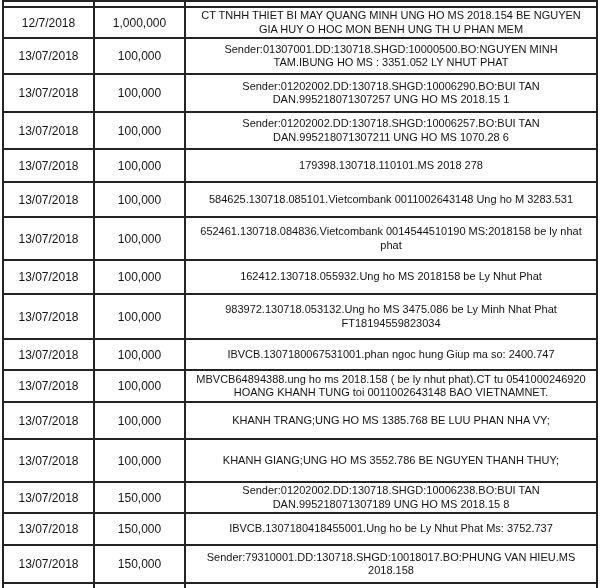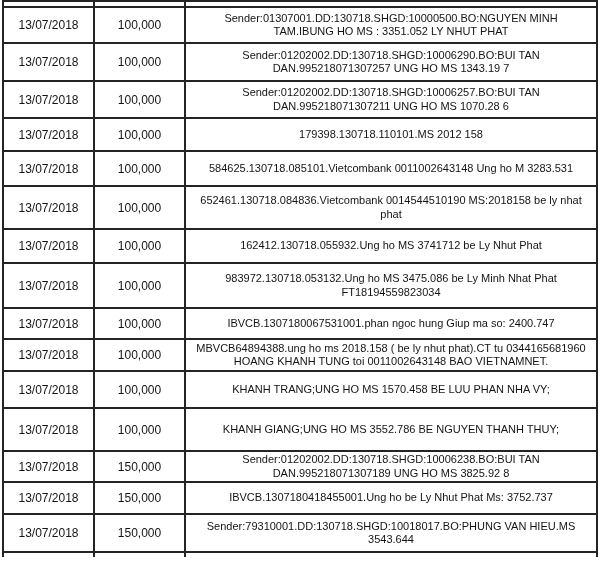--- a/index.html
+++ b/index.html
@@ -44,94 +44,99 @@
       <col style="width:91px">
       <col style="width:91px">
       <col style="width:412px">
     </colgroup>
     <tbody id="rows-body">
       <tr class="partial-top">
         <td class="c-date"></td>
         <td class="c-amount"></td>
         <td class="c-desc"></td>
       </tr>
+      <tr class="data-row" style="height: 31px;">
+    <td class="c-date">12/7/2018</td>
+    <td class="c-amount">1,000,000</td>
+    <td class="c-desc">CT TNHH THIET BI MAY QUANG MINH UNG HO MS 2018.154 BE NGUYEN GIA HUY O HOC MON BENH UNG TH U PHAN MEM</td>
+  </tr>
         <tr class="data-row" style="height: 36px;">
     <td class="c-date">13/07/2018</td>
     <td class="c-amount">100,000</td>
     <td class="c-desc">Sender:01307001.DD:130718.SHGD:10000500.BO:NGUYEN MINH TAM.IBUNG HO MS : 3351.052 LY NHUT PHAT</td>
   </tr>
         <tr class="data-row" style="height: 38px;">
     <td class="c-date">13/07/2018</td>
     <td class="c-amount">100,000</td>
-    <td class="c-desc">Sender:01202002.DD:130718.SHGD:10006290.BO:BUI TAN DAN.995218071307257 UNG HO MS 1343.19 7</td>
+    <td class="c-desc">Sender:01202002.DD:130718.SHGD:10006290.BO:BUI TAN DAN.995218071307257 UNG HO MS 2018.15 1</td>
   </tr>
         <tr class="data-row" style="height: 37px;">
     <td class="c-date">13/07/2018</td>
     <td class="c-amount">100,000</td>
     <td class="c-desc">Sender:01202002.DD:130718.SHGD:10006257.BO:BUI TAN DAN.995218071307211 UNG HO MS 1070.28 6</td>
   </tr>
         <tr class="data-row" style="height: 33px;">
     <td class="c-date">13/07/2018</td>
     <td class="c-amount">100,000</td>
-    <td class="c-desc">179398.130718.110101.MS 2012 158</td>
+    <td class="c-desc">179398.130718.110101.MS 2018 278</td>
   </tr>
         <tr class="data-row" style="height: 35px;">
     <td class="c-date">13/07/2018</td>
     <td class="c-amount">100,000</td>
     <td class="c-desc">584625.130718.085101.Vietcombank 0011002643148 Ung ho M 3283.531</td>
   </tr>
         <tr class="data-row" style="height: 43px;">
     <td class="c-date">13/07/2018</td>
     <td class="c-amount">100,000</td>
     <td class="c-desc">652461.130718.084836.Vietcombank 0014544510190 MS:2018158 be ly nhat phat</td>
   </tr>
         <tr class="data-row" style="height: 34px;">
     <td class="c-date">13/07/2018</td>
     <td class="c-amount">100,000</td>
-    <td class="c-desc">162412.130718.055932.Ung ho MS 3741712 be Ly Nhut Phat</td>
+    <td class="c-desc">162412.130718.055932.Ung ho MS 2018158 be Ly Nhut Phat</td>
   </tr>
         <tr class="data-row" style="height: 45px;">
     <td class="c-date">13/07/2018</td>
     <td class="c-amount">100,000</td>
     <td class="c-desc">983972.130718.053132.Ung ho MS 3475.086 be Ly Minh Nhat Phat FT18194559823034</td>
   </tr>
         <tr class="data-row" style="height: 31px;">
     <td class="c-date">13/07/2018</td>
     <td class="c-amount">100,000</td>
     <td class="c-desc">IBVCB.1307180067531001.phan ngoc hung Giup ma so: 2400.747</td>
   </tr>
         <tr class="data-row" style="height: 32px;">
     <td class="c-date">13/07/2018</td>
     <td class="c-amount">100,000</td>
-    <td class="c-desc">MBVCB64894388.ung ho ms 2018.158 ( be ly nhut phat).CT tu 0344165681960 HOANG KHANH TUNG toi 0011002643148 BAO VIETNAMNET.</td>
+    <td class="c-desc">MBVCB64894388.ung ho ms 2018.158 ( be ly nhut phat).CT tu 0541000246920 HOANG KHANH TUNG toi 0011002643148 BAO VIETNAMNET.</td>
   </tr>
         <tr class="data-row" style="height: 37px;">
     <td class="c-date">13/07/2018</td>
     <td class="c-amount">100,000</td>
-    <td class="c-desc">KHANH TRANG;UNG HO MS 1570.458 BE LUU PHAN NHA VY;</td>
+    <td class="c-desc">KHANH TRANG;UNG HO MS 1385.768 BE LUU PHAN NHA VY;</td>
   </tr>
         <tr class="data-row" style="height: 43px;">
     <td class="c-date">13/07/2018</td>
     <td class="c-amount">100,000</td>
     <td class="c-desc">KHANH GIANG;UNG HO MS 3552.786 BE NGUYEN THANH THUY;</td>
   </tr>
         <tr class="data-row" style="height: 30px;">
     <td class="c-date">13/07/2018</td>
     <td class="c-amount">150,000</td>
-    <td class="c-desc">Sender:01202002.DD:130718.SHGD:10006238.BO:BUI TAN DAN.995218071307189 UNG HO MS 3825.92 8</td>
+    <td class="c-desc">Sender:01202002.DD:130718.SHGD:10006238.BO:BUI TAN DAN.995218071307189 UNG HO MS 2018.15 8</td>
   </tr>
         <tr class="data-row" style="height: 32px;">
     <td class="c-date">13/07/2018</td>
     <td class="c-amount">150,000</td>
     <td class="c-desc">IBVCB.1307180418455001.Ung ho be Ly Nhut Phat Ms: 3752.737</td>
   </tr>
         <tr class="data-row" style="height: 38px;">
     <td class="c-date">13/07/2018</td>
     <td class="c-amount">150,000</td>
-    <td class="c-desc">Sender:79310001.DD:130718.SHGD:10018017.BO:PHUNG VAN HIEU.MS 3543.644</td>
+    <td class="c-desc">Sender:79310001.DD:130718.SHGD:10018017.BO:PHUNG VAN HIEU.MS 2018.158</td>
   </tr>
         <tr class="partial-bottom" id="partial-bottom-row">
         <td class="c-date"></td>
         <td class="c-amount"></td>
         <td class="c-desc"></td>
       </tr>
     </tbody>
   </table>
 </div>
 

